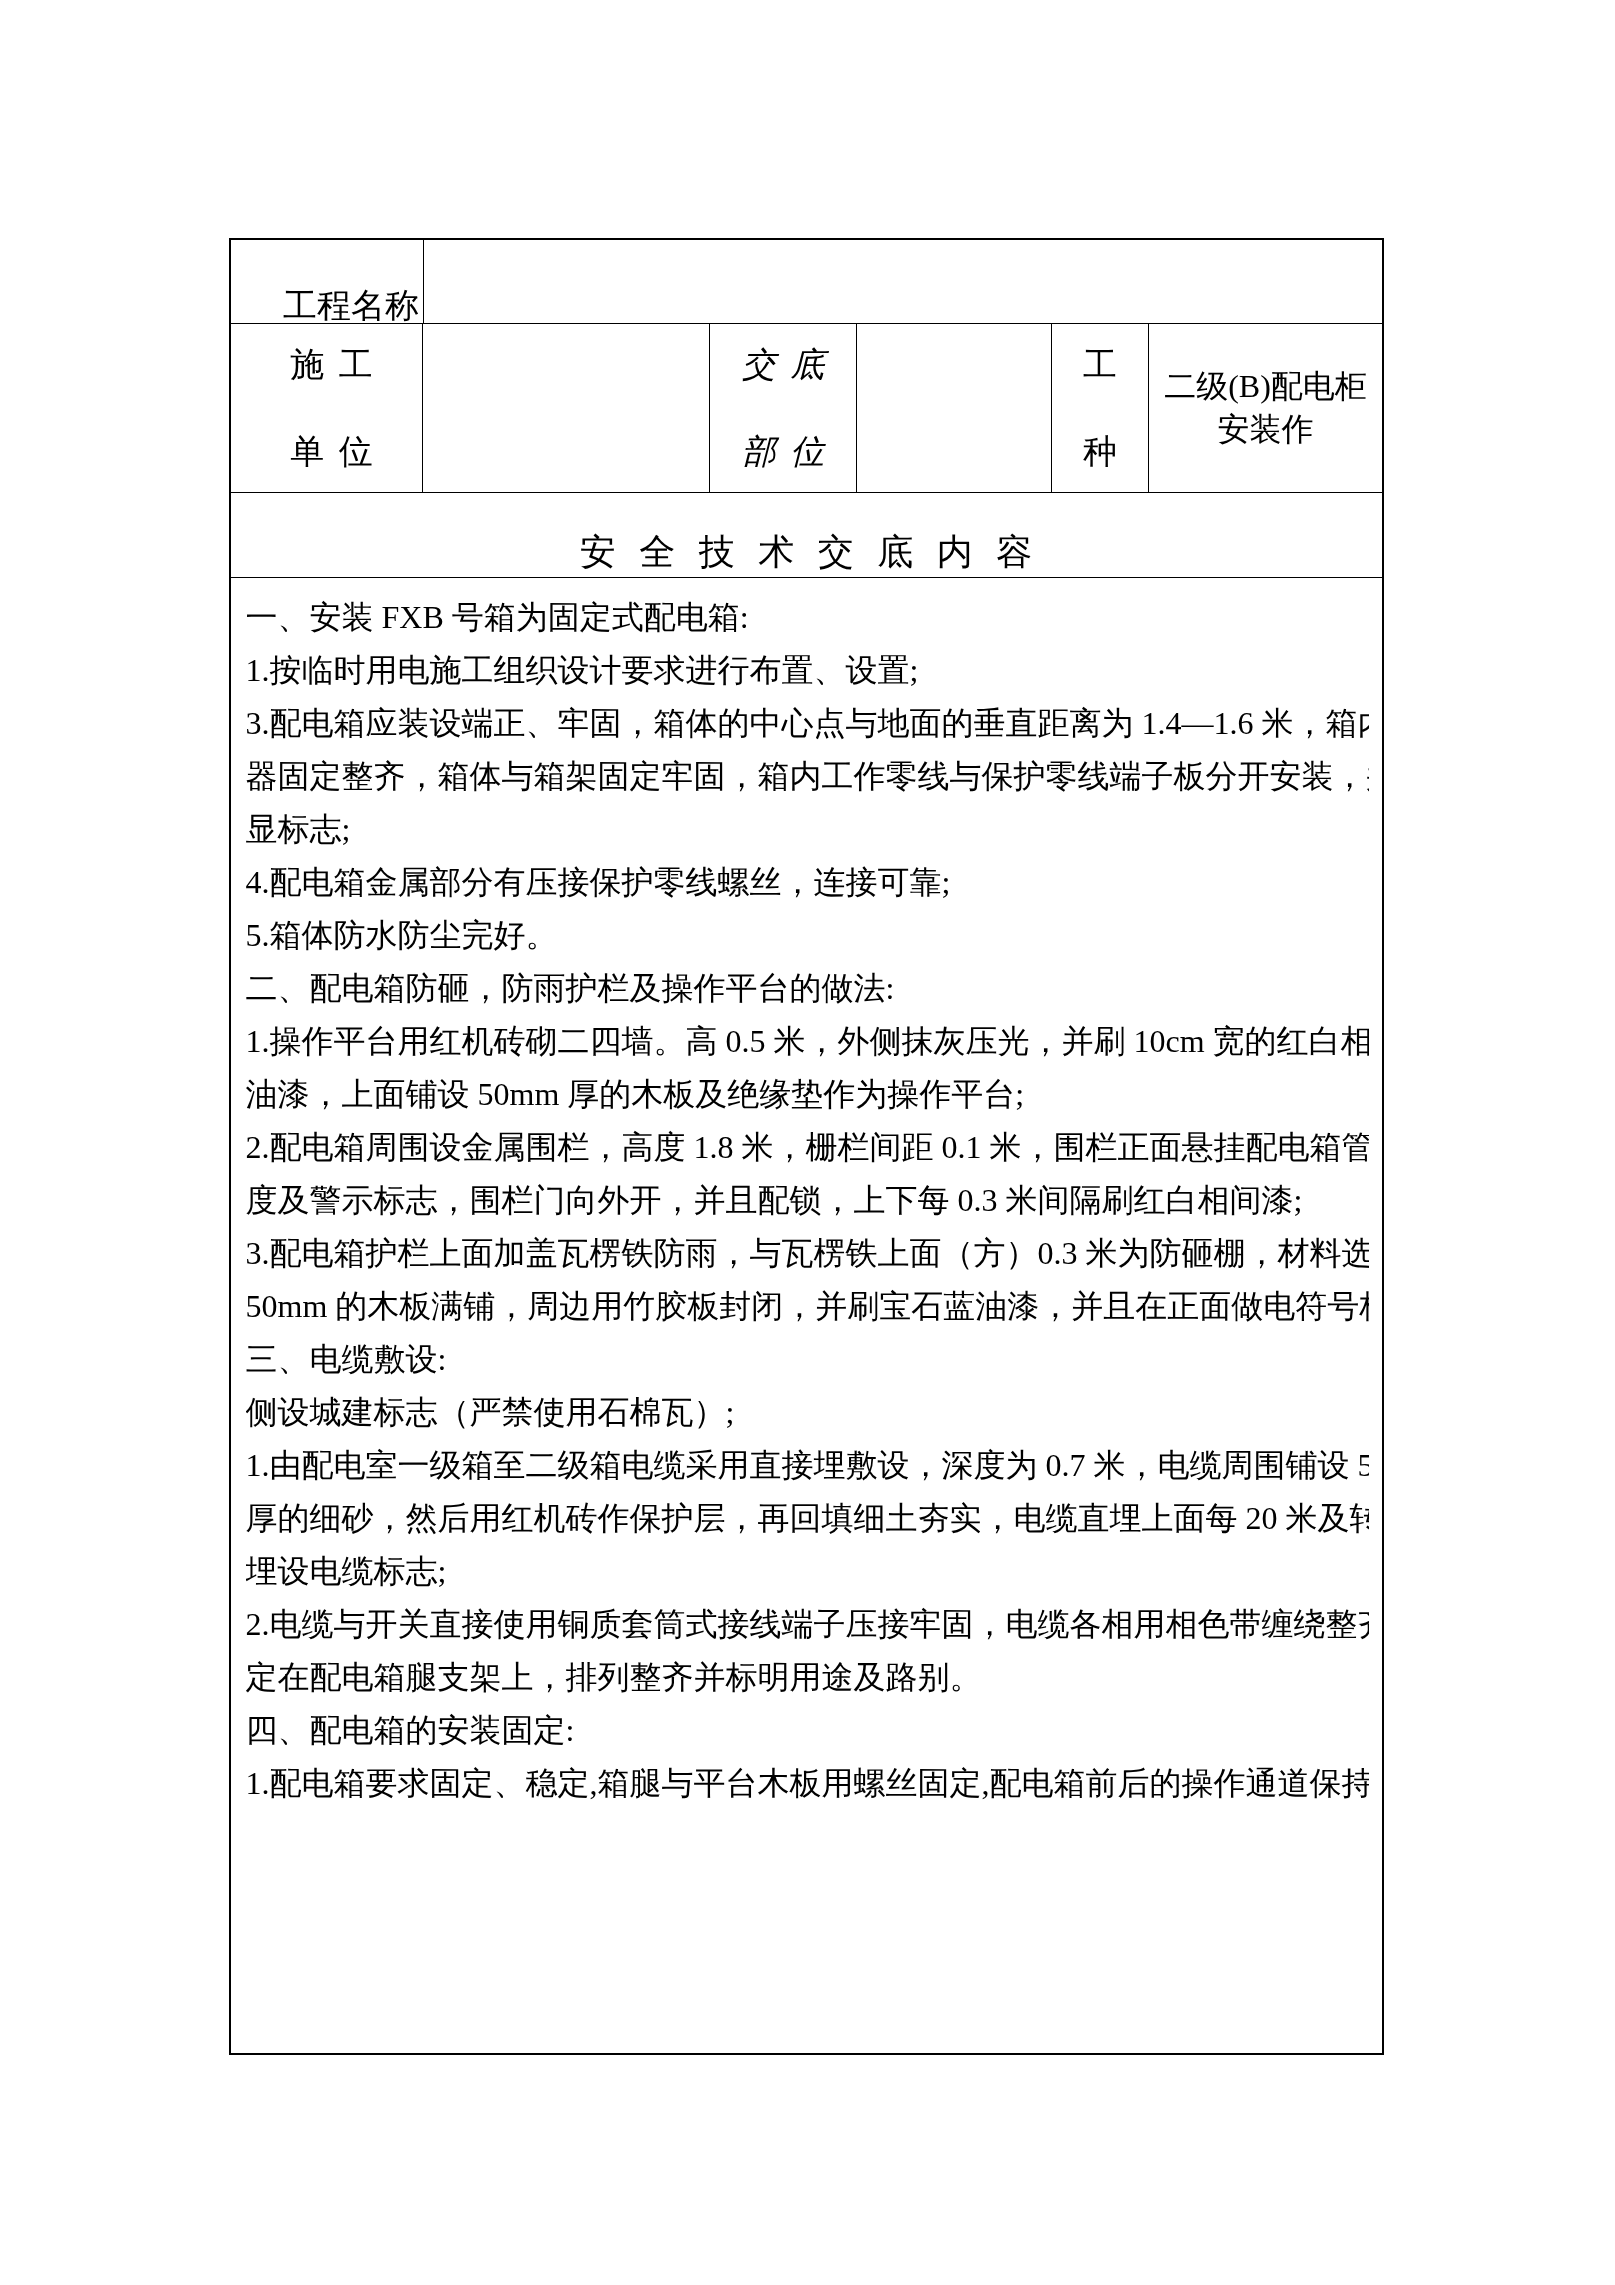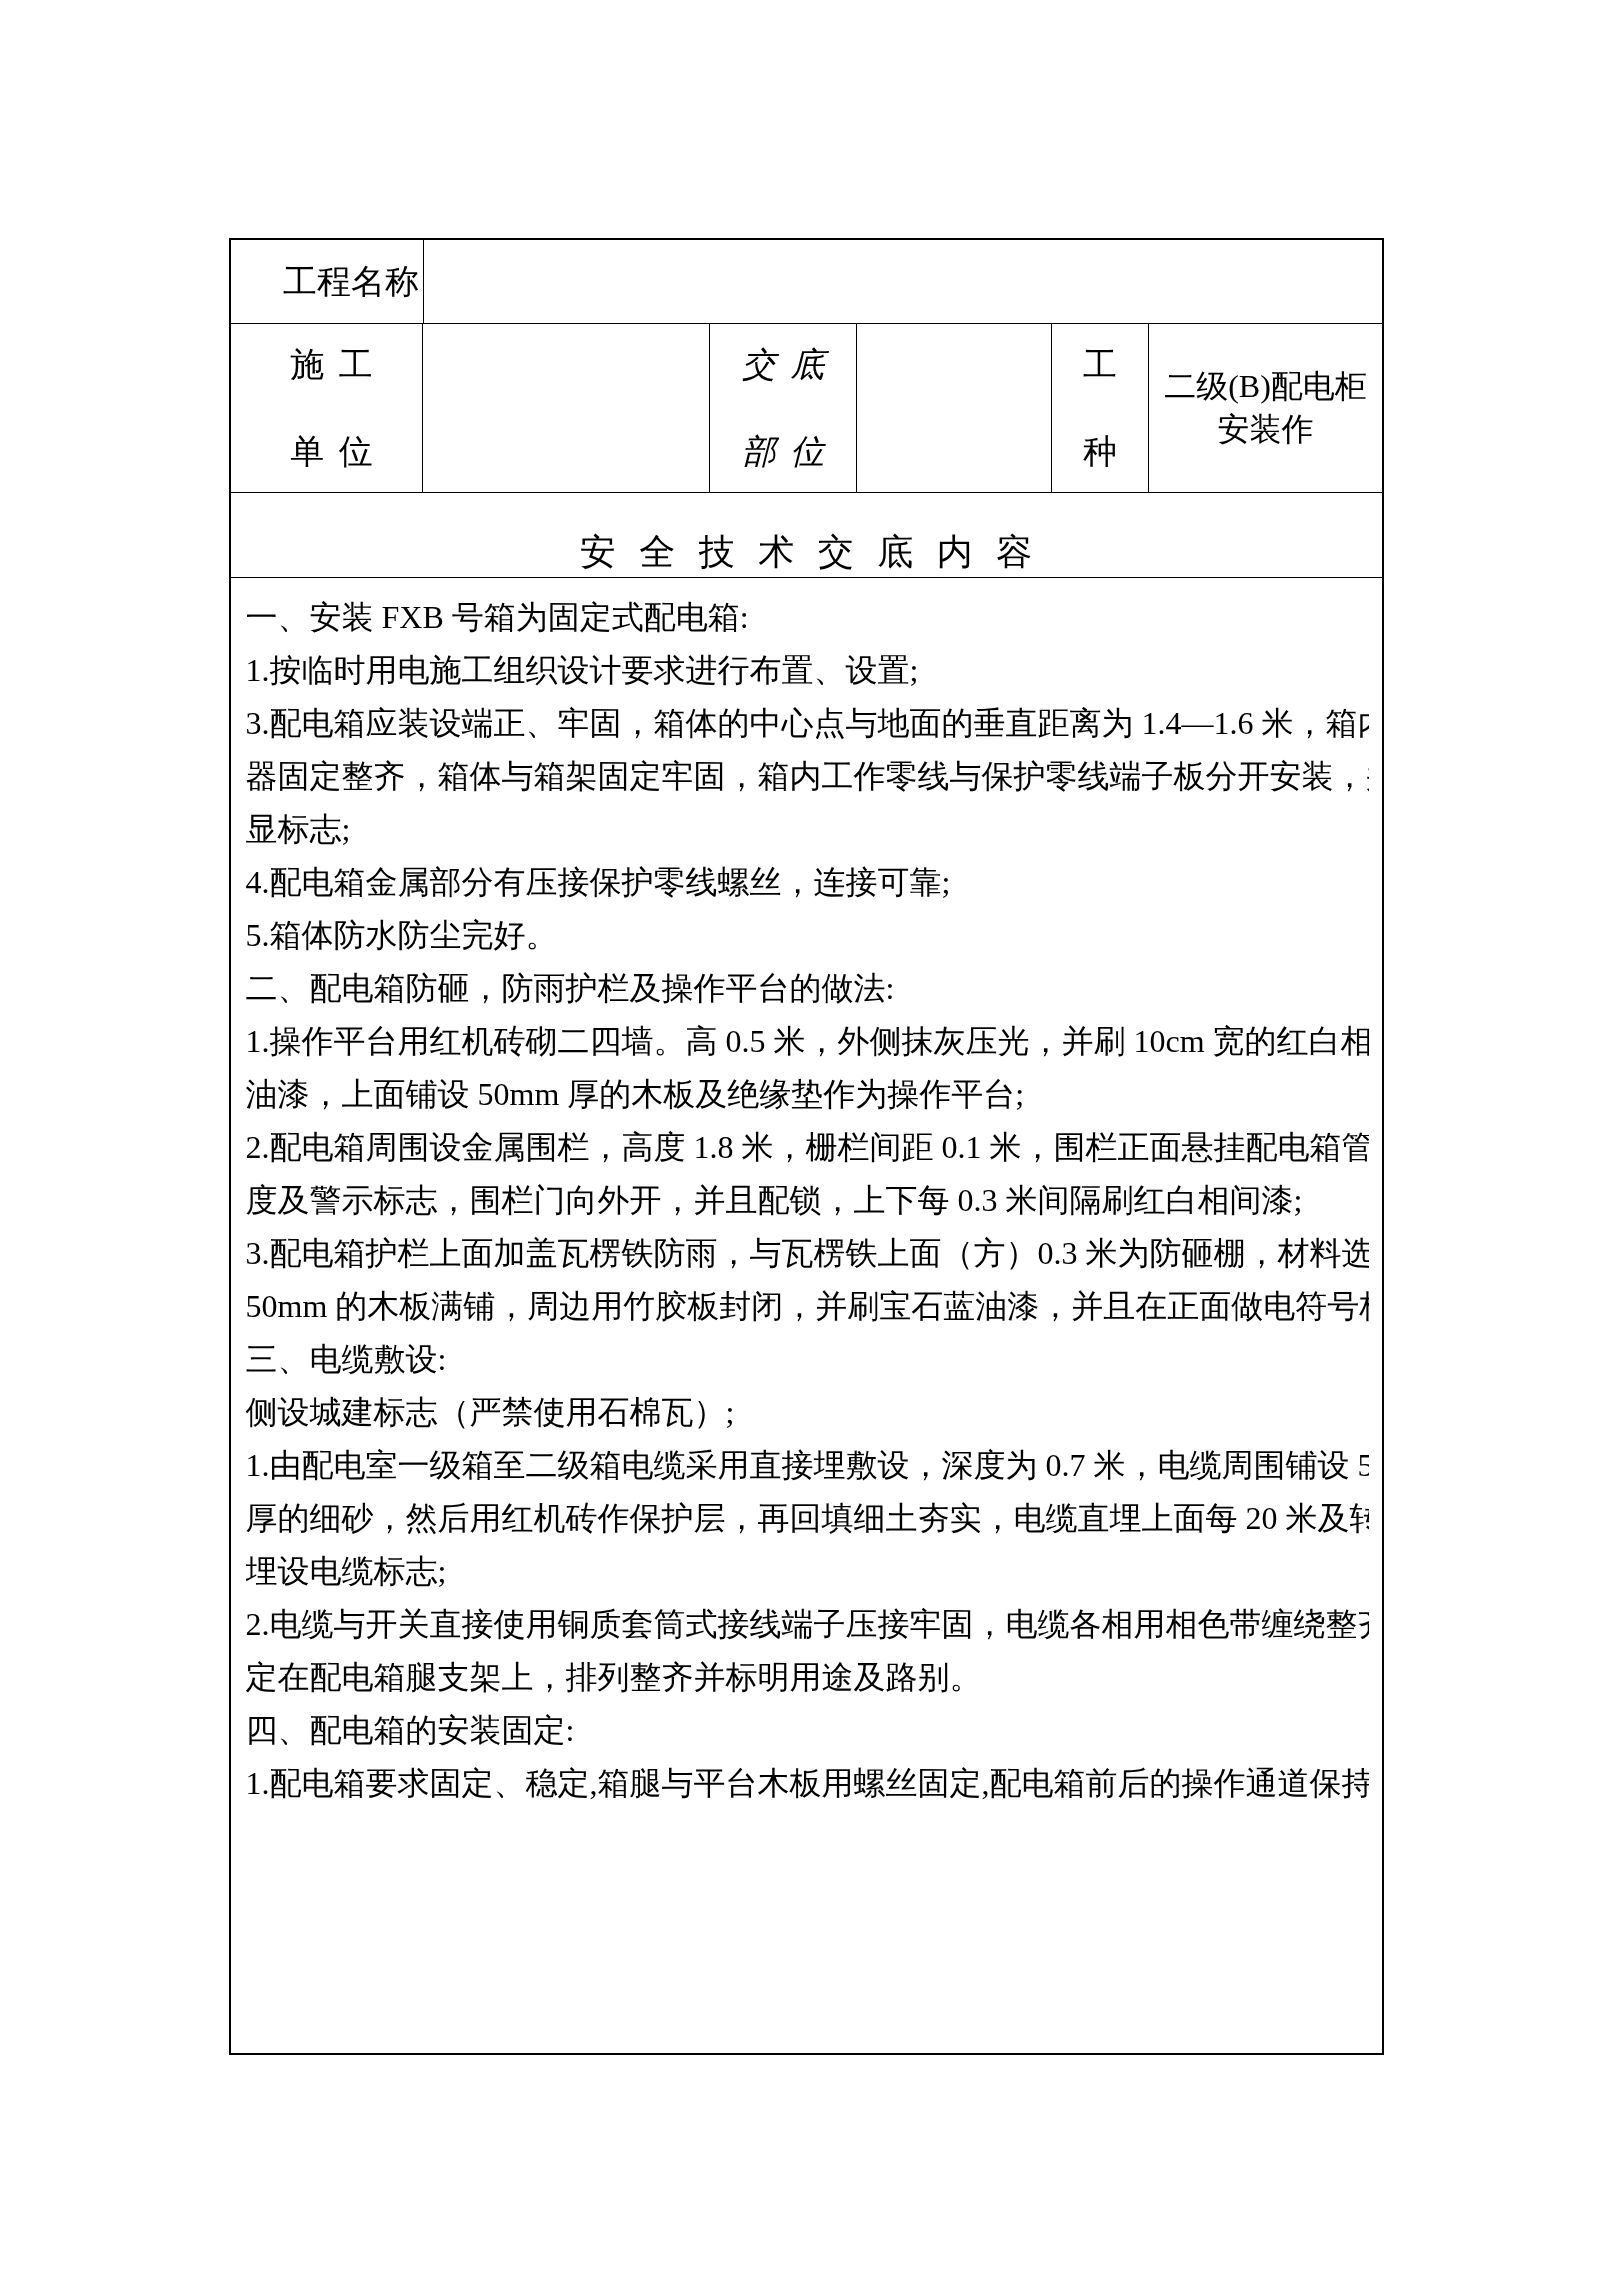--- a/index.html
+++ b/index.html
@@ -33,21 +33,21 @@
   .title-line2{font-size:40px;font-weight:bold;letter-spacing:0.9px;line-height:1;}
   .cell-number-label{width:146px;display:flex;align-items:center;justify-content:center;}
   .cell-number-value{flex:1;display:flex;align-items:center;justify-content:center;font-size:36px;}
 
   
   .lbl{font-size:34px;line-height:1;}
   .spaced{letter-spacing:14.5px;text-indent:14.5px;}
 
   
   .row-project{height:84px;}
-  .cell-project-label{width:193px;display:flex;align-items:center;justify-content:center;padding-left:48px;}
+  .cell-project-label{width:193px;display:flex;align-items:flex-end;justify-content:center;padding-left:48px;}
   .cell-project-value{flex:1;}
 
   
   .row-info{height:169px;}
   .stack2{display:flex;flex-direction:column;align-items:center;justify-content:space-between;padding:23.5px 0;}
   .cell-unit-label{width:192px;padding-left:10px;}
   .cell-unit-value{width:287px;}
   .cell-part-label{width:147px;font-style:italic;}
   .cell-part-value{width:195px;}
   .cell-work-label{width:97px;}

